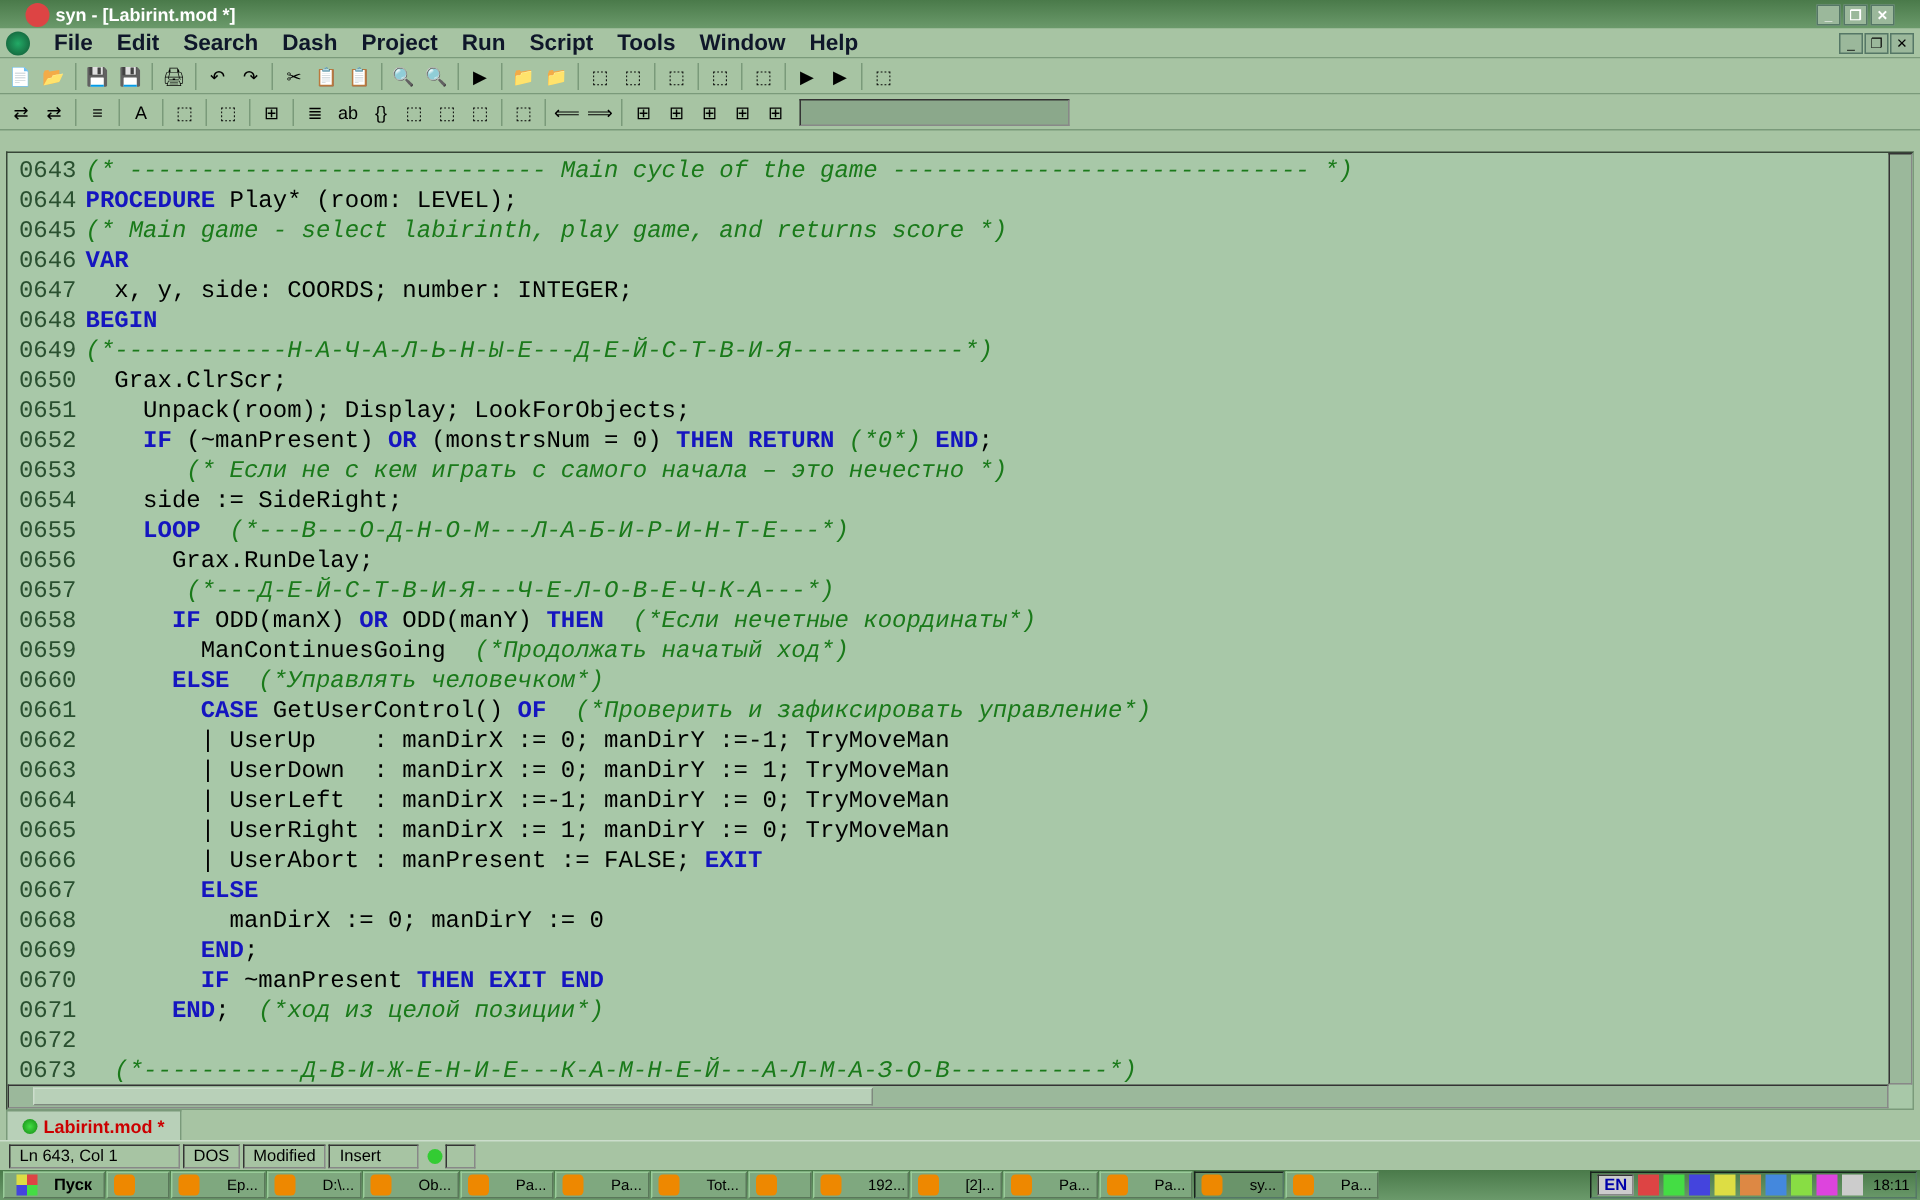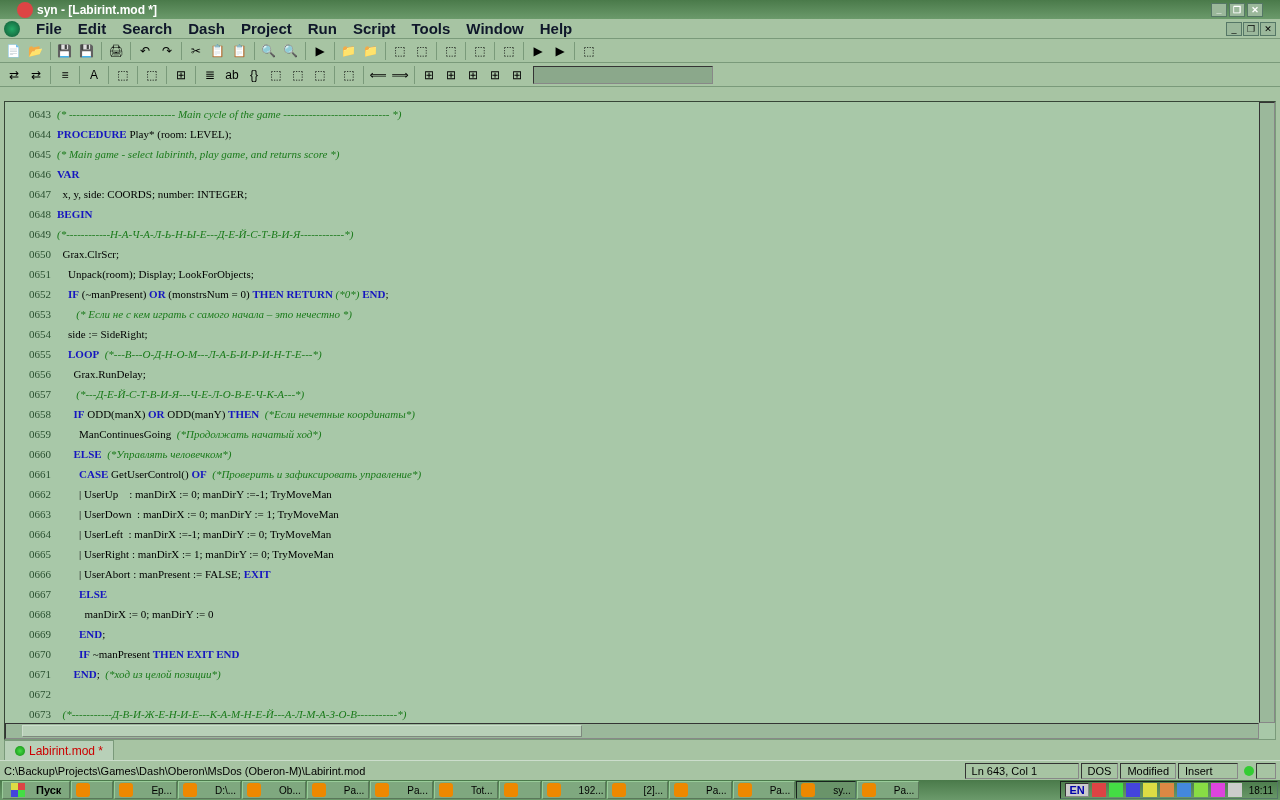--- a/index.html
+++ b/index.html
@@ -10,32 +10,32 @@
 .winbtns{display:flex;gap:2px}
 .winbtn{width:16px;height:14px;background:#9bb89b;border:1px solid #576;display:flex;align-items:center;justify-content:center;font-size:9px;cursor:pointer}
 .menubar{height:20px;background:#a7c4a3;display:flex;align-items:center;padding-left:4px;border-bottom:1px solid #7a9a7a}
 .menubar .globe{width:16px;height:16px;background:radial-gradient(#2a6,#153);border-radius:50%;margin-right:8px}
 .menubar .mi{padding:2px 8px;font-size:15px;font-weight:bold;color:#0f172a;cursor:pointer}
 .mdibtns{margin-left:auto;display:flex;gap:1px;margin-right:4px}
 .toolbar{height:24px;background:#a7c4a3;border-bottom:1px solid #7a9a7a;display:flex;align-items:center;padding:0 4px;gap:2px}
 .tb{width:20px;height:20px;border:1px solid transparent;display:flex;align-items:center;justify-content:center;font-size:12px;cursor:pointer}
 .sep{width:1px;height:18px;background:#7a9a7a;margin:0 2px}
 .editor{position:absolute;top:101px;left:4px;right:4px;bottom:60px;background:#a8c8a8;border:1px inset #7a9a7a;overflow:hidden}
-.code{font-family:Liberation Serif, serif;font-size:11px;line-height:20px;padding:2px 0;white-space:pre}
+.code{font-family:Liberation Mono, monospace;font-size:16px;line-height:20px;padding:2px 0;white-space:pre}
 .ln{color:#2a5030;display:inline-block;width:52px;text-align:right;padding-right:6px}
 .kw{color:#1515c0;font-weight:bold}
 .cm{color:#1a7a1a;font-style:italic}
 .txt{color:#000000}
 .scrollh{position:absolute;bottom:0;left:0;right:16px;height:16px;background:#9bb89b;border:1px inset #888}
 .scrollh .thumb{position:absolute;left:16px;top:1px;width:560px;height:12px;background:#b8d0b8;border:1px outset #cdc}
 .scrollv{position:absolute;right:0;top:0;bottom:16px;width:16px;background:#9bb89b;border:1px inset #888}
 .tabbar{position:absolute;bottom:40px;left:4px;right:4px;height:20px;background:#a7c4a3;display:flex}
 .tab{padding:2px 10px;background:#b8d0b8;border:1px solid #7a9a7a;border-bottom:none;display:flex;align-items:center;gap:4px;font-size:12px}
 .tab .dot{width:10px;height:10px;border-radius:50%;background:radial-gradient(#4d4,#181)}
-.tab .tname{color:#c00;font-weight:normal}
+.tab .tname{color:#c00;font-weight:bold}
 .statusbar{position:absolute;bottom:20px;left:0;right:0;height:20px;background:#a7c4a3;border-top:1px solid #cdc;display:flex;align-items:center;font-size:11px;padding:0 4px}
 .statusbar .path{flex:1;color:#000}
 .statusbar .cell{border:1px inset #888;padding:1px 6px;margin-left:2px;height:16px;display:flex;align-items:center}
 .statusbar .led{width:10px;height:10px;border-radius:50%;background:#3c3;margin-left:6px}
 .taskbar{position:absolute;bottom:0;left:0;right:0;height:20px;background:linear-gradient(#4a7a4a,#6b9a6b);display:flex;align-items:center;padding:0 2px;gap:1px}
 .start{height:18px;padding:0 8px;background:#7fa87f;border:1px outset #9c9;display:flex;align-items:center;gap:11px;font-weight:bold;cursor:pointer}
 .flag{width:14px;height:14px;background:conic-gradient(#d44 0 25%,#4d4 0 50%,#44d 0 75%,#dd4 0)}
 .task{height:18px;padding:0 4px;background:#7fa87f;border:1px outset #9c9;display:flex;align-items:center;gap:18px;font-size:10px;max-width:64px;overflow:hidden;white-space:nowrap;cursor:pointer}
 .task.active{border:1px inset #576;background:#6a946a}
 .task .ti{width:14px;height:14px;background:#e80;border-radius:3px;flex-shrink:0}
@@ -148,21 +148,20 @@
 </div>
 
 <div class="tabbar">
   <div class="tab">
     <span class="dot"></span>
     <span class="tname">Labirint.mod *</span>
   </div>
 </div>
 
 <div class="statusbar">
-  <span class="path">C:\Backup\Projects\Games\Dash\Oberon\MsDos (Oberon-M)\Labirint.mod</span>
   <span class="cell" style="width:114px">Ln 643, Col 1</span>
   <span class="cell">DOS</span>
   <span class="cell">Modified</span>
   <span class="cell" style="width:60px">Insert</span>
   <span class="led"></span>
   <span class="cell" style="width:20px"></span>
 </div>
 
 <div class="taskbar">
   <div class="start">

